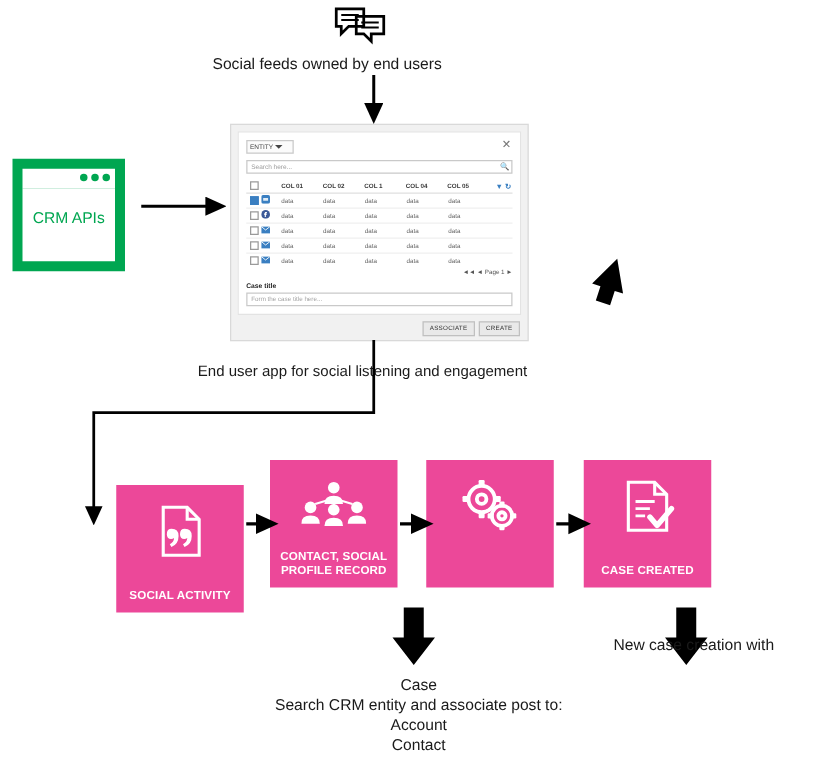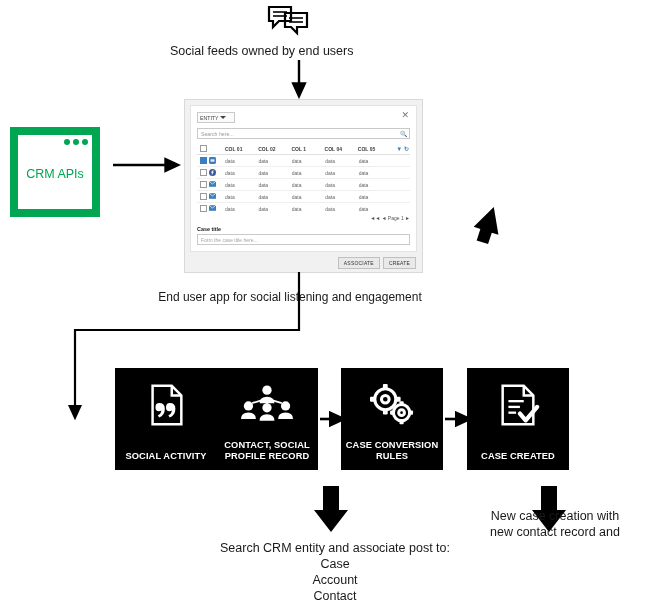--- a/index.html
+++ b/index.html
@@ -168,37 +168,37 @@
     left: 70px; top: 290px; width: 440px;
     text-align: center;
     font-size: 12px;
     color: #1a1a1a;
   }
 
   
   .obox {
     position: absolute;
     width: 102px; height: 102px;
-    background: #000000;
+    background: #ec4899;
     color: #ffffff;
   }
   .obox .ico {
     position: absolute; left: 0; right: 0; top: 12px;
     height: 50px;
     display: flex; align-items: center; justify-content: center;
   }
   .obox .lbl {
     position: absolute; left: 4px; right: 4px; bottom: 8px;
     text-align: center;
     font-size: 9.3px;
     font-weight: bold;
     line-height: 11px;
     letter-spacing: .1px;
   }
-  #box-social-activity { left: 93px; top: 368px; margin-left: 22px; }
+  #box-social-activity { left: 93px; top: 388px; }
   #box-contact-profile { left: 216px; top: 368px; }
   #box-case-rules      { left: 341px; top: 368px; }
   #box-case-created    { left: 467px; top: 368px; }
 
   
   #caption-search-crm {
     left: 190px; top: 540px; width: 290px;
     text-align: center; font-size: 12.5px; line-height: 16px;
     color: #1a1a1a;
   }
@@ -424,24 +424,20 @@
         <rect x="16.5" y="27" width="5" height="6" rx="1"></rect>
         <rect x="3" y="14.5" width="6" height="5" rx="1"></rect>
         <rect x="29" y="14.5" width="6" height="5" rx="1"></rect>
         <rect x="33.8" y="19" width="4.4" height="5" rx="1"></rect>
         <rect x="33.8" y="38" width="4.4" height="5" rx="1"></rect>
         <rect x="24" y="28.8" width="5" height="4.4" rx="1"></rect>
         <rect x="43" y="28.8" width="5" height="4.4" rx="1"></rect>
       </g>
     </svg>
   </div>
-  <div class="lbl">
-    <span>CASE CONVERSION</span><br>
-    <span>RULES</span>
-  </div>
 </div>
 
 <div class="abs obox" id="box-case-created">
   <div class="ico">
     <svg width="48" height="46" viewBox="0 0 48 48">
       <path d="M8 4 h22 l10 10 v30 h-32 z" fill="none" stroke="#ffffff" stroke-width="2.6"></path>
       <path d="M30 4 v10 h10" fill="none" stroke="#ffffff" stroke-width="2.6"></path>
       <g stroke="#ffffff" stroke-width="2.4">
         <line x1="14" y1="20" x2="30" y2="20"></line>
         <line x1="14" y1="26" x2="26" y2="26"></line>
@@ -488,22 +484,21 @@
 
   <g fill="#000000">
     <path d="M323 486 L323 510 L314 510 L331 532 L348 510 L339 510 L339 486 Z"></path>
   </g>
   <g fill="#000000">
     <path d="M541 486 L541 510 L532 510 L549 532 L566 510 L557 510 L557 486 Z"></path>
   </g>
 </svg>
 
 <div class="abs" id="caption-search-crm">
+  <div>Case</div>
   <div>Search CRM entity and associate post to:</div>
-  <div>Case</div>
   <div>Account</div>
   <div>Contact</div>
 </div>
 
 <div class="abs" id="caption-new-case">
   <div>New case creation with</div>
-  <div>new contact record and</div>
 </div>
 
 </body></html>

